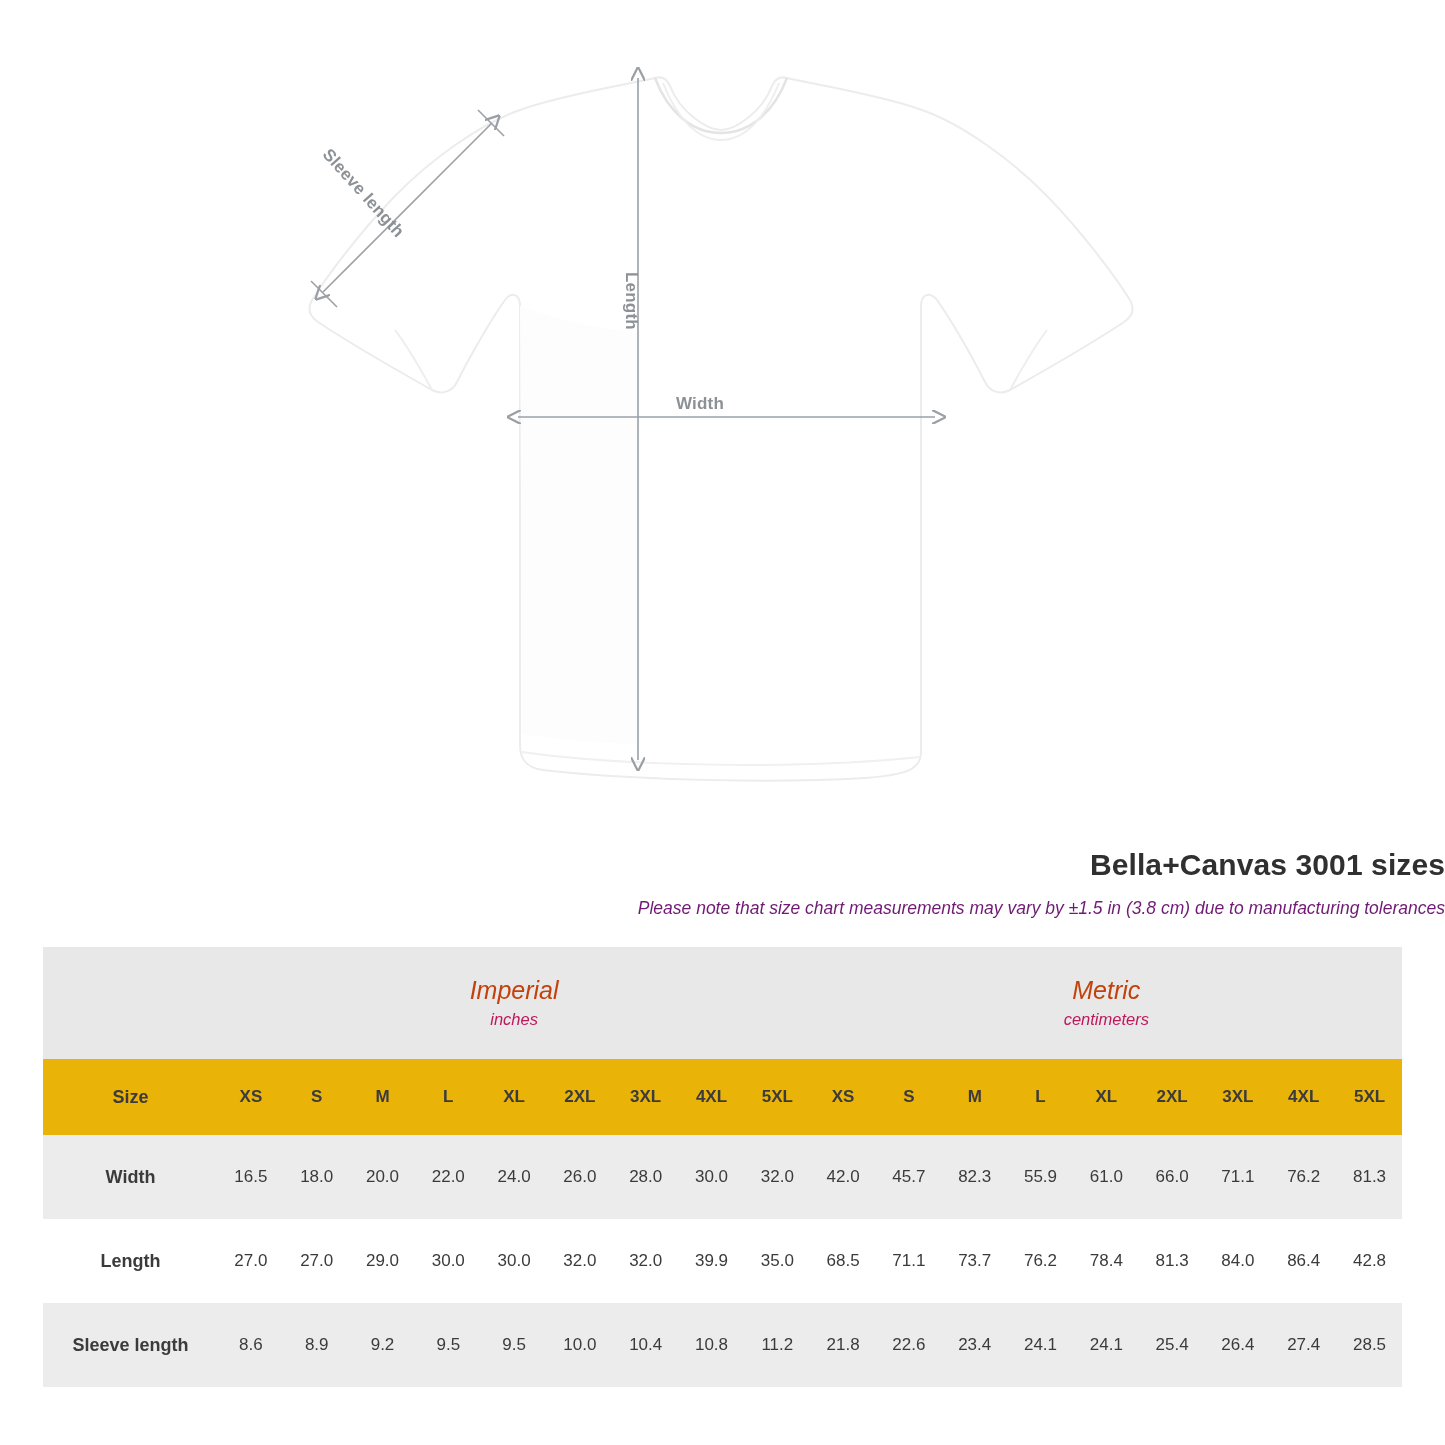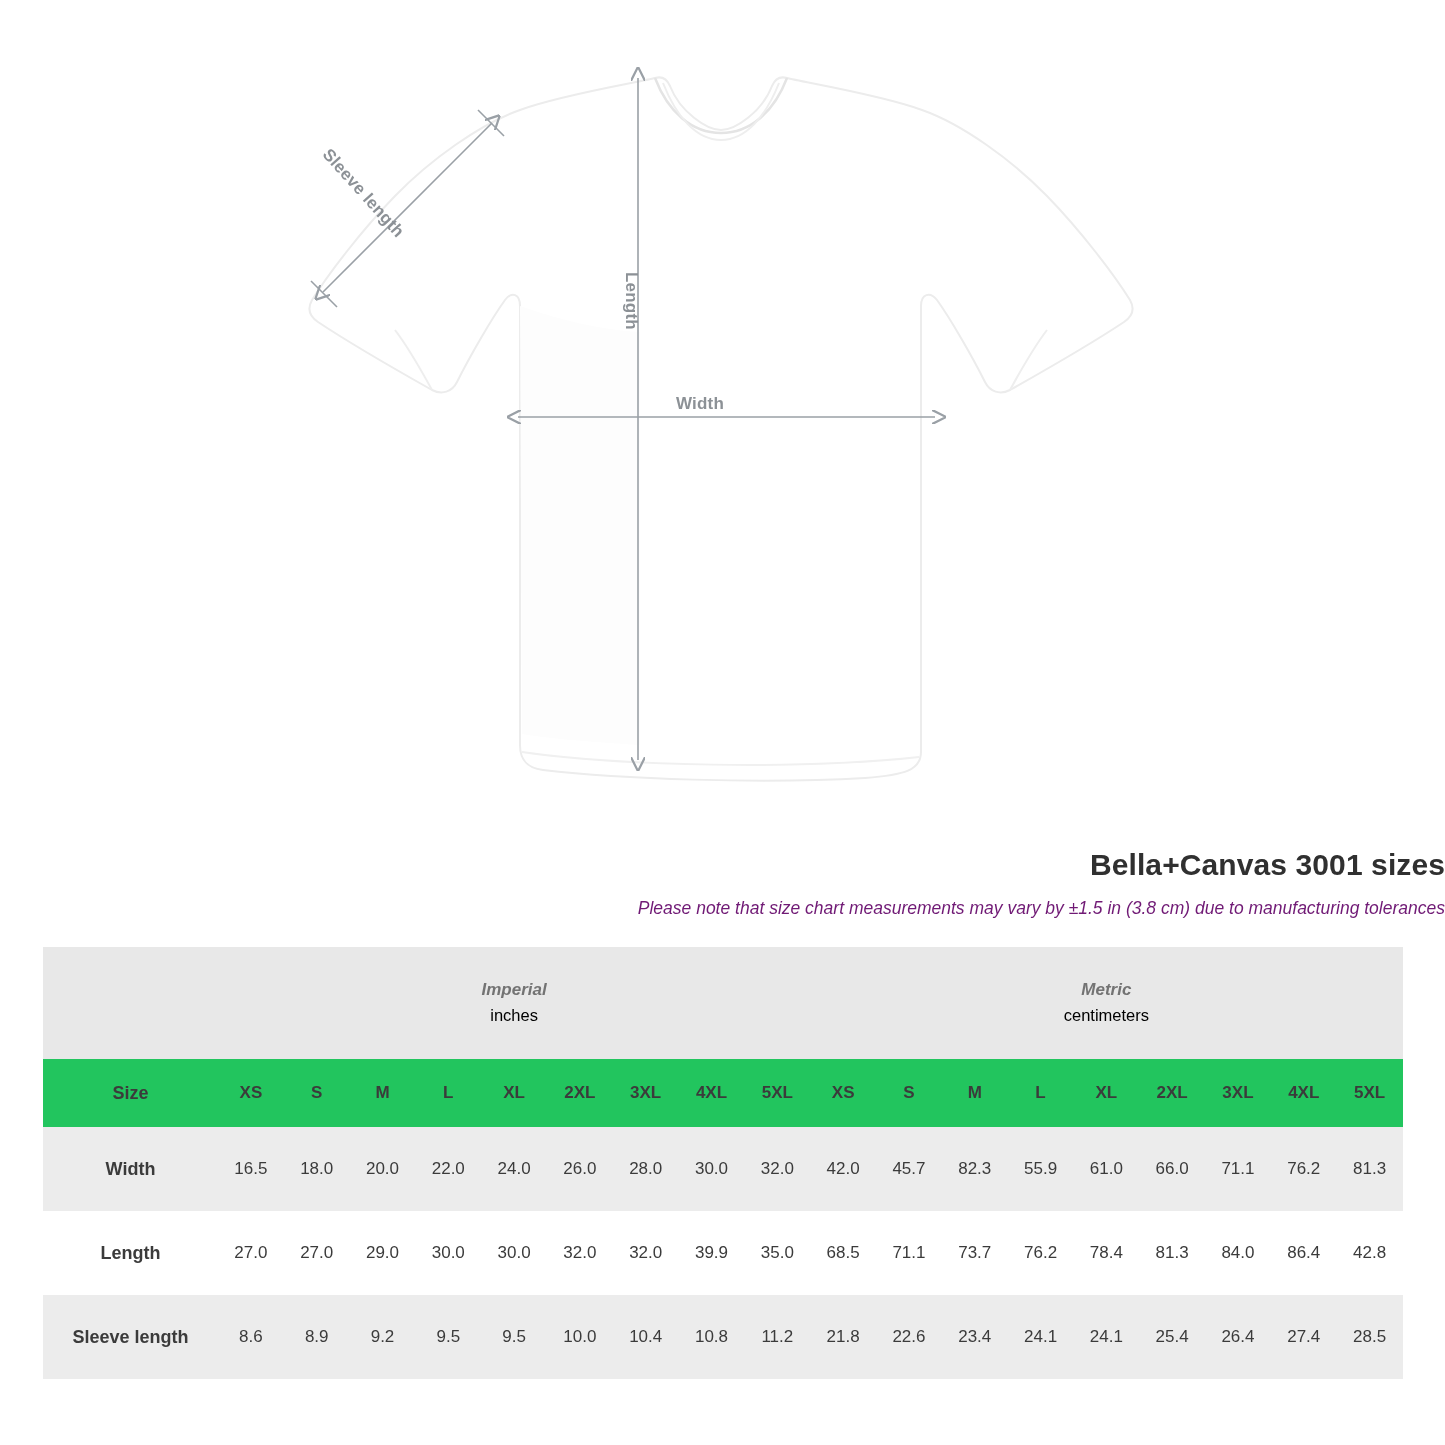--- a/index.html
+++ b/index.html
@@ -102,34 +102,35 @@
     vertical-align: middle;
     font-size: 17px;
     color: #3b3b3b;
     padding: 0;
   }
   .unit-row td {
     background: #e8e8e8;
     height: 112px;
   }
   .unit-name {
-    font-size: 17px;
+    font-size: 25px;
     font-style: italic;
-    font-weight: bold;
-    color: #737373;
+    font-weight: normal;
+    color: #c2410c;
     line-height: 1.1;
   }
   .unit-sub {
     font-size: 16.5px;
-    color: #000000;
+    font-style: italic;
+    color: #be185d;
     margin-top: 6px;
   }
   .header-row td {
-    background: #22c55e;
-    height: 68px;
+    background: #eab308;
+    height: 76px;
     font-weight: bold;
     font-size: 18px;
     color: #3b3b3b;
   }
   .header-row td.rowlabel,
   .data-row td.rowlabel {
     font-weight: bold;
     font-size: 18px;
     color: #3b3b3b;
   }

